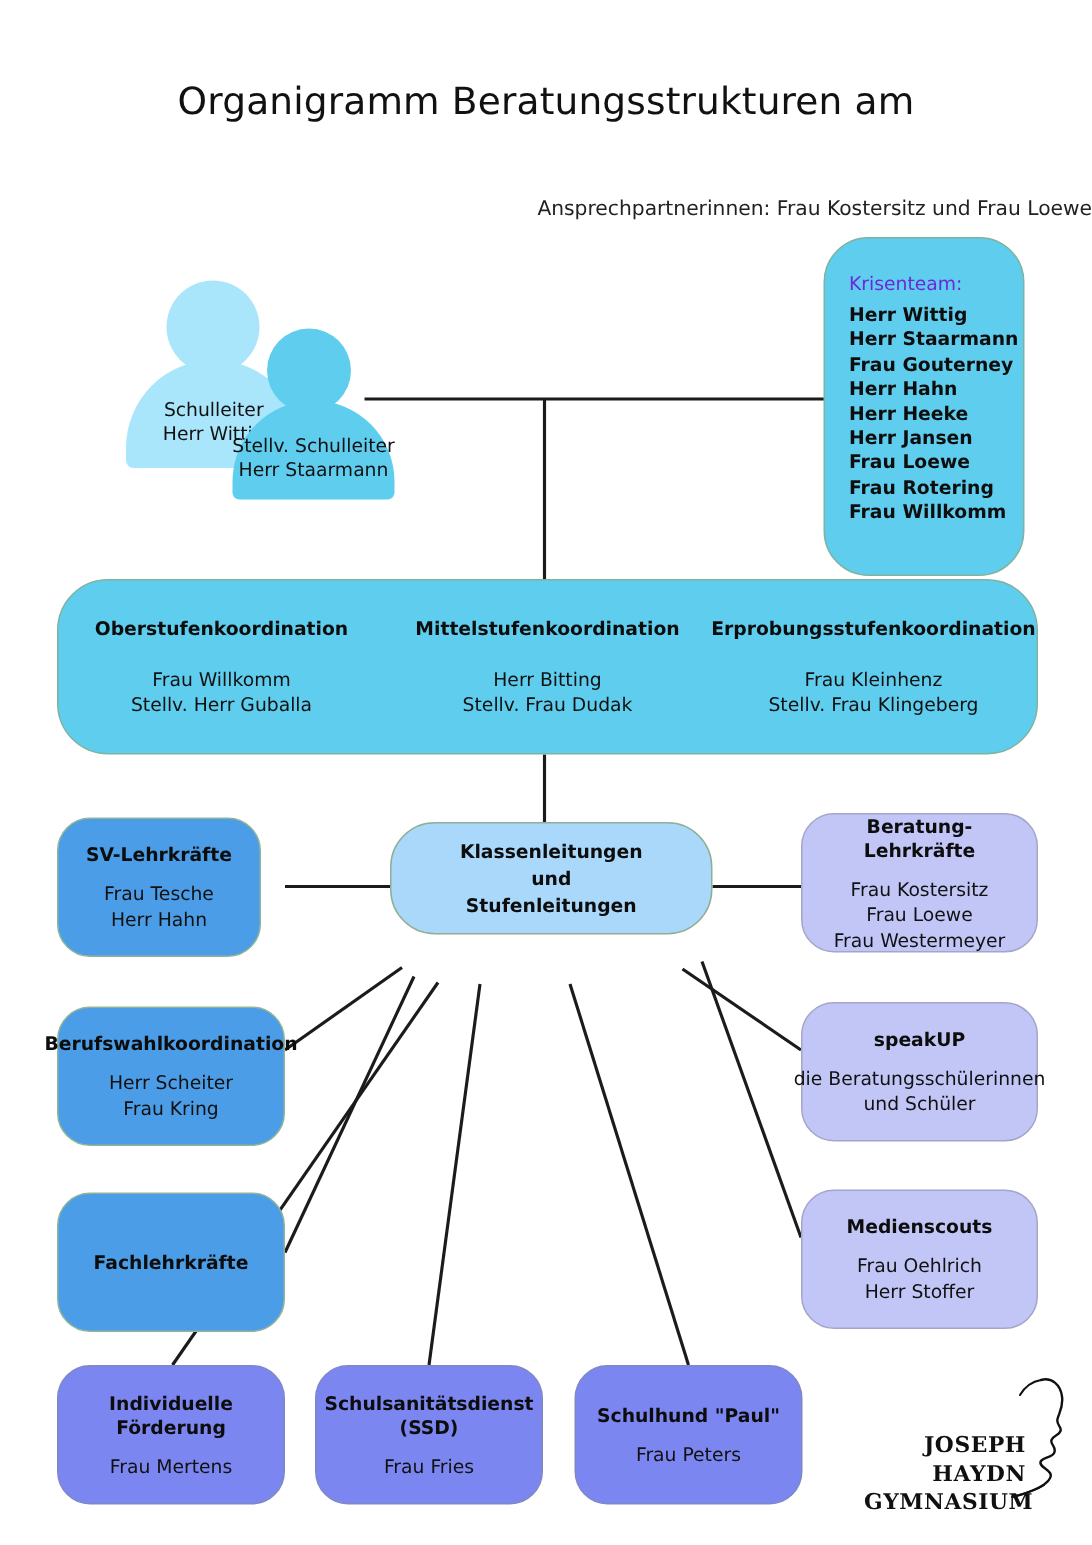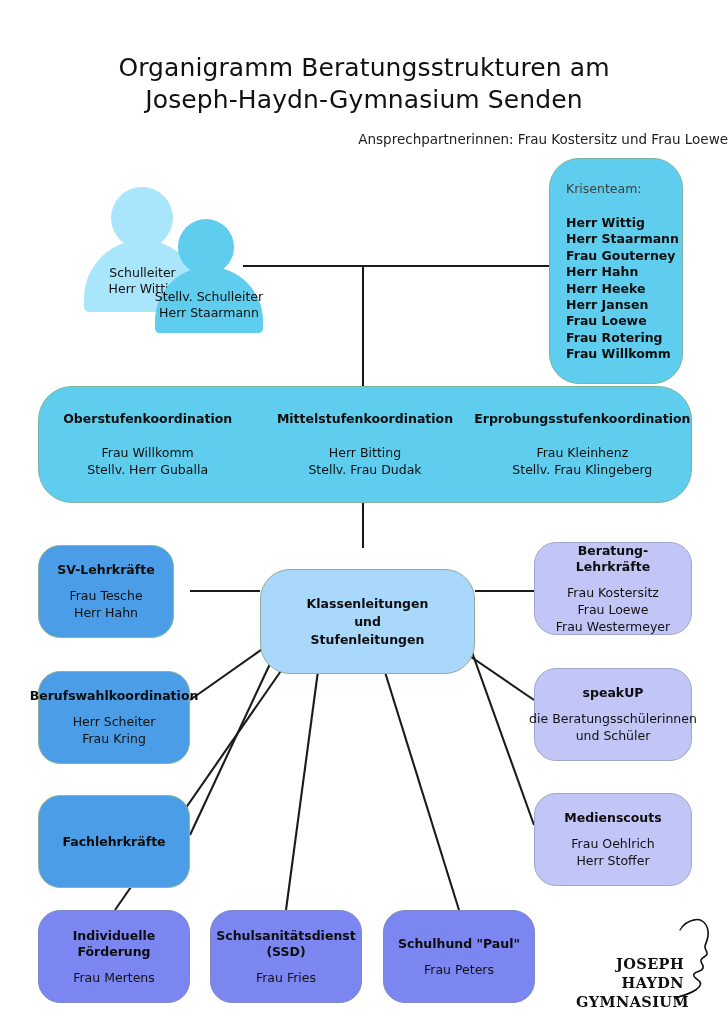--- a/index.html
+++ b/index.html
@@ -53,21 +53,21 @@
   .c-lav    {background:#c2c6f7;border-color:#a2a6c9;}
   .c-peri   {background:#7b86f0;border-color:#7f88c4;}
 
   
   #krisenteam{
     left:549px;top:158px;width:134px;height:226px;
     border-radius:30px;
     align-items:flex-start;justify-content:flex-start;
     padding:22px 0 0 16px;text-align:left;
   }
-  #krisenteam .kt-title{font-size:12.5px;font-weight:400;color:#404040;margin-bottom:19px;}
+  #krisenteam .kt-title{font-size:12.5px;font-weight:400;color:#6d28d9;margin-bottom:6px;}
   #krisenteam .kt-list div{font-size:12.5px;line-height:16.4px;font-weight:600;color:#0e0e0e;white-space:nowrap;}
 
   
   .avatar{position:absolute;}
   .avatar .head{position:absolute;border-radius:50%;}
   .avatar .body{position:absolute;border-radius:70px 70px 6px 6px;}
   .avatar .cap{position:absolute;text-align:center;font-size:12.5px;line-height:16px;color:#111;font-weight:400;white-space:nowrap;}
 
   
   #av-principal .head{left:27px;top:0;width:62px;height:62px;background:#a9e6fb;}
@@ -85,21 +85,21 @@
     border-radius:34px;
     display:block;padding:0;
   }
   #coordbar .cols{display:flex;width:100%;height:100%;}
   #coordbar .col{flex:1;display:flex;flex-direction:column;align-items:center;justify-content:center;text-align:center;}
   #coordbar .col .hd{font-weight:700;font-size:12.5px;color:#0d0d0d;}
   #coordbar .col .bd{margin-top:17px;font-size:12.5px;line-height:17.5px;color:#111;}
   #coordbar .col .bd div{white-space:nowrap;}
 
   
-  #n-center      {left:260px;top:548px;width:215px;height:105px;border-radius:30px;background:#aad8fb;border-color:#8fae96;margin-top:21px;}
+  #n-center      {left:260px;top:548px;width:215px;height:75px;border-radius:30px;background:#aad8fb;border-color:#8fae96;}
   #n-center .hd  {font-size:12.5px;line-height:18px;}
   #n-sv          {left:38px;top:545px;width:136px;height:93px;}
   #n-beratung    {left:534px;top:542px;width:158px;height:93px;}
   #n-berufswahl  {left:38px;top:671px;width:152px;height:93px;}
   #n-speakup     {left:534px;top:668px;width:158px;height:93px;}
   #n-fach        {left:38px;top:795px;width:152px;height:93px;}
   #n-medien      {left:534px;top:793px;width:158px;height:93px;padding-left:8px;}
   #n-indiv       {left:38px;top:910px;width:152px;height:93px;}
   #n-ssd         {left:210px;top:910px;width:152px;height:93px;}
   #n-hund        {left:383px;top:910px;width:152px;height:93px;}
@@ -115,21 +115,20 @@
   }
   #logo .logo-face{position:absolute;left:98px;top:0;width:48px;height:86px;}
 </style>
 </head>
 <body>
 
 <div id="stage">
 
   <div class="title">
     <span>Organigramm Beratungsstrukturen am</span>
-    <span class="l2">Joseph-Haydn-Gymnasium Senden</span>
   </div>
   <div class="subtitle">Ansprechpartnerinnen: Frau Kostersitz und Frau Loewe</div>
 
   <svg id="wires" viewBox="0 0 728 1030">
     <g stroke="#1b1b1b" stroke-width="2.1" fill="none" stroke-linecap="butt">
 
       <path d="M243,266 L551,266"></path>
 
       <path d="M363,266 L363,386"></path>
 

